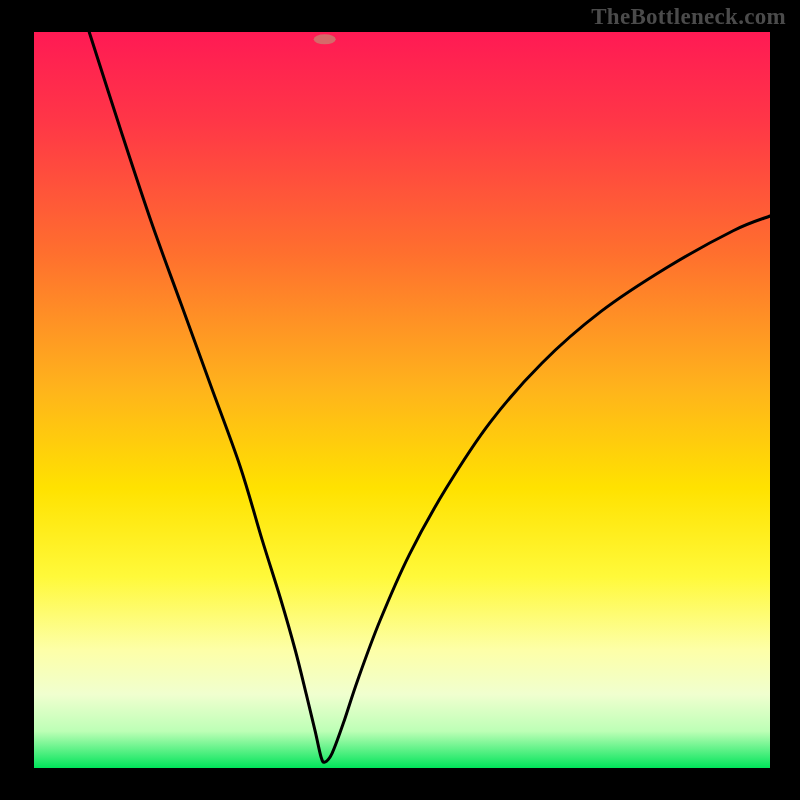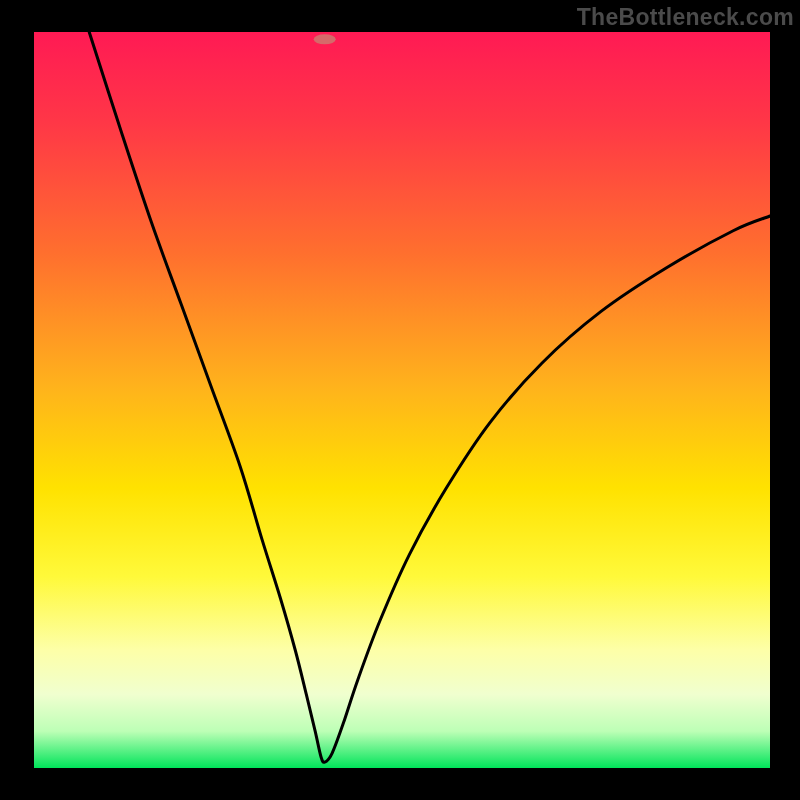--- a/index.html
+++ b/index.html
@@ -13,26 +13,27 @@
   }
   .frame {
     position: relative;
     width: 800px;
     height: 800px;
     background: #000;
   }
   .watermark {
     position: absolute;
     top: 4px;
-    right: 6px;
+    right: 14px;
     color: #4b4b4b;
     font-size: 23px;
     font-weight: 600;
     letter-spacing: 0.3px;
     z-index: 10;
+    font-family: Liberation Serif, serif;
   }
   svg {
     position: absolute;
     top: 0;
     left: 0;
   }
 </style>
 </head>
 <body>
 

